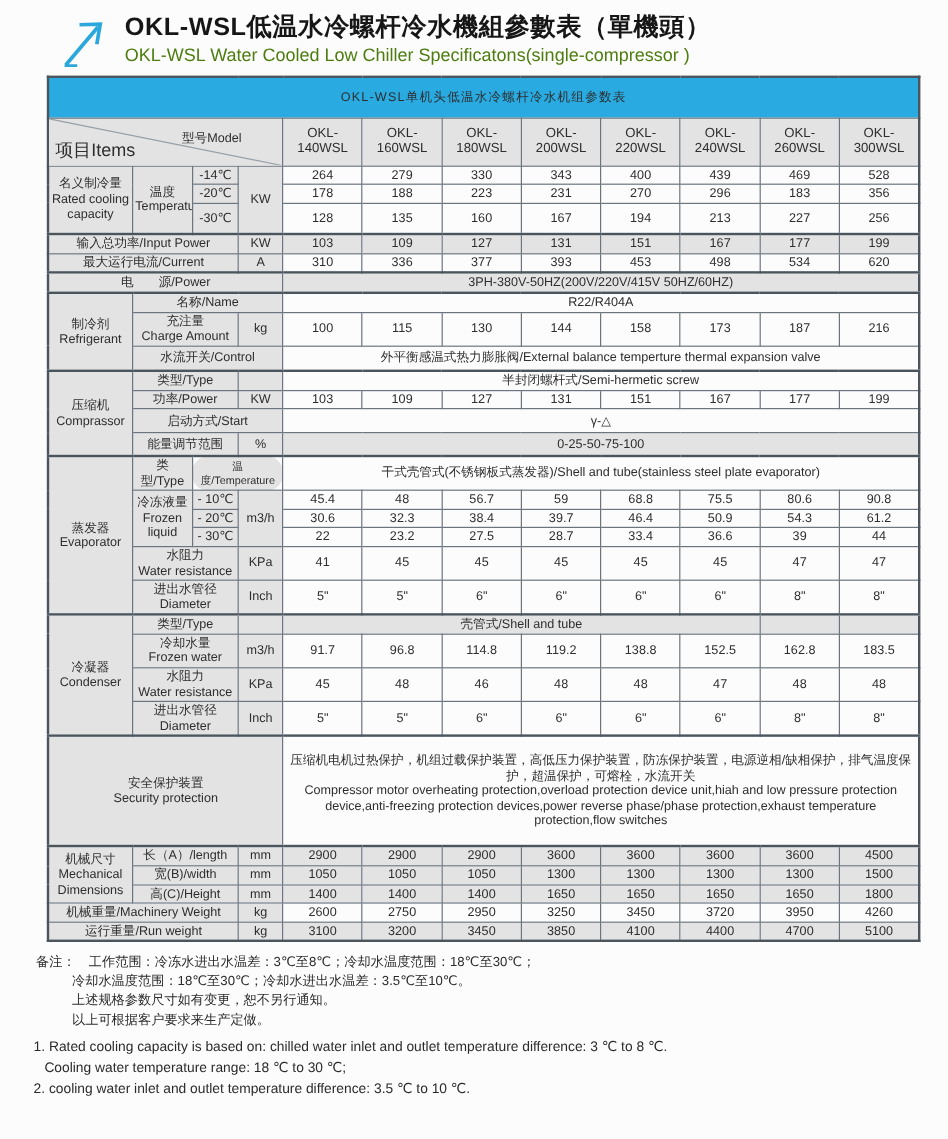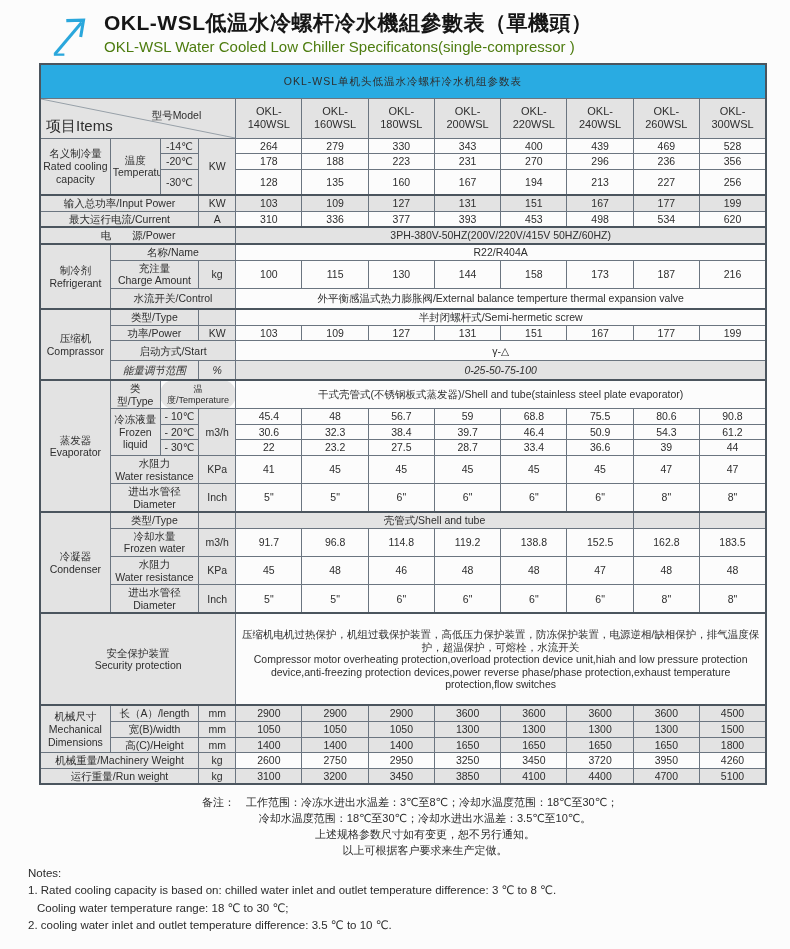--- a/index.html
+++ b/index.html
@@ -50,25 +50,25 @@
     letter-spacing:1px;
     height:34px;
     border-color:var(--cyan);
   }
   tr.mh td{height:40px;font-size:11px;}
   td.corner{position:relative;padding:0;}
   .diag{position:absolute;left:0;top:0;width:100%;height:100%;}
   .corner-items{position:absolute;left:5px;bottom:3px;font-size:15px;}
   .corner-model{position:absolute;right:34px;top:10px;font-size:10.5px;}
   tr.h20 td{height:20px;} tr.h21 td{height:21px;} tr.h22 td{height:22px;}
-  tr.h26 td{height:26px;} tr.h28 td{height:28px;} tr.h19 td{height:19px;font-style:italic;}
+  tr.h26 td{height:26px;} tr.h28 td{height:28px;} tr.h19 td{height:19px;}
   td.sec{
     text-align:left;font-size:10.5px;line-height:1.5;padding:4px 6px;height:92px;vertical-align:middle;
   }
-  .notes{margin:10px 0 0 30px;font-size:11px;line-height:1.45;color:#2b2b2b;text-align:center;}
+  .notes{margin:10px 0 0 30px;font-size:11px;line-height:1.45;color:#2b2b2b;}
   .notes .ind{padding-left:30px;}
   .notes-en{margin:6px 0 0 28px;font-size:11.5px;line-height:1.5;color:#2b2b2b;}
   .notes-en .ind{padding-left:9px;}
 </style>
 </head>
 <body>
 
 <div class="header">
   <svg class="logo" viewBox="0 0 48 48" fill="none">
     <path d="M5 44 L33 11" stroke="#2aa7dc" stroke-width="3.2"></path>
@@ -134,21 +134,21 @@
         <td>528</td>
       </tr>
     <tr>
       <td class="lab">-20℃</td>
     <td>178</td>
         <td>188</td>
         <td>223</td>
         <td>231</td>
         <td>270</td>
         <td>296</td>
-        <td>236</td>
+        <td>183</td>
         <td>356</td>
       </tr>
     <tr class="h26">
       <td class="lab">-30℃</td>
     <td>128</td>
         <td>135</td>
         <td>160</td>
         <td>167</td>
         <td>194</td>
         <td>213</td>
@@ -418,18 +418,17 @@
   </tbody>
 </table>
 
 <div class="notes">
   <div>备注：　工作范围：冷冻水进出水温差：3℃至8℃；冷却水温度范围：18℃至30℃；</div>
   <div class="ind">冷却水温度范围：18℃至30℃；冷却水进出水温差：3.5℃至10℃。</div>
   <div class="ind">上述规格参数尺寸如有变更，恕不另行通知。</div>
   <div class="ind">以上可根据客户要求来生产定做。</div>
 </div>
 <div class="notes-en">
-  <div>Notes:</div>
   <div>1. Rated cooling capacity is based on: chilled water inlet and outlet temperature difference: 3 ℃ to 8 ℃.</div>
   <div class="ind">Cooling water temperature range: 18 ℃ to 30 ℃;</div>
   <div>2. cooling water inlet and outlet temperature difference: 3.5 ℃ to 10 ℃.</div>
 
 </div>
 
 </body></html>

